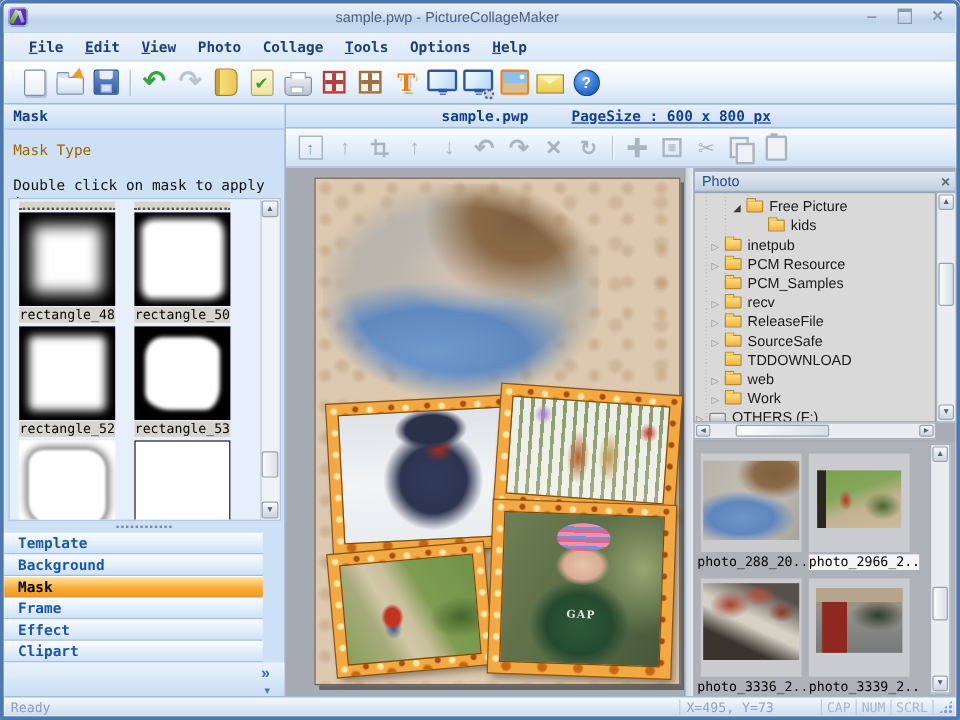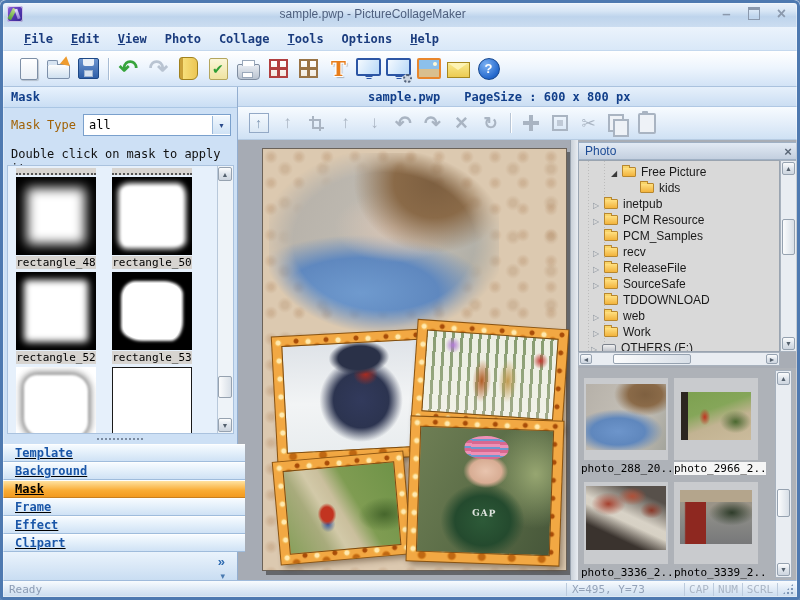--- a/index.html
+++ b/index.html
@@ -80,21 +80,21 @@
   .i-help{width:20px;height:20px;border-radius:50%;border:1px solid #16478f;color:#fff;font-weight:bold;font-size:13px;
     background:radial-gradient(circle at 35% 30%,#7cb2f4,#2468cc 70%,#1a50a8);display:flex;align-items:center;justify-content:center;}
   .i-help::before{content:"?";}
 
   
   .doc-header{position:absolute;left:238px;top:87px;width:562px;height:20px;
     background:linear-gradient(#e6f0fb,#cbdef3);border-bottom:1px solid #b0c8e4;
     display:flex;align-items:center;box-sizing:border-box;
     font-family:"DejaVu Sans Mono",monospace;font-weight:bold;font-size:12px;color:#123f8a;}
   .doc-title{margin-left:130px;}
-  .doc-size{margin-left:24px;}
+  .doc-size{margin-left:36px;text-decoration:underline;}
 
   
   .etoolbar{position:absolute;left:238px;top:107px;width:562px;height:33px;
     background:linear-gradient(#f7fbff,#e2edf9 55%,#cfe1f4);border-bottom:1px solid #b6cbe2;
     display:flex;align-items:center;padding-left:8px;box-sizing:border-box;gap:4px;}
   .ebtn{width:25px;height:24px;display:flex;align-items:center;justify-content:center;color:#a9b4c2;position:relative;}
   .esep{width:1px;height:20px;background:#b9c6d6;box-shadow:1px 0 0 #fff;margin:0 3px;}
   .e-import{width:20px;height:20px;border:1px solid #93a9c6;background:linear-gradient(#f4f9fe,#dbe8f5);display:flex;align-items:center;justify-content:center;color:#7e96b2;box-sizing:border-box;}
   .e-import::before{content:"↑";font-size:14px;font-weight:bold;}
   .g-up::before{content:"↑";font-size:17px;font-weight:bold;}
@@ -145,21 +145,21 @@
   .mtp1{background:#fff;}
   .mtp1 .mi{inset:8px;border-radius:20% 26% 24% 30%;box-shadow:0 0 6px 3px rgba(110,110,110,.85);filter:blur(1px);}
   .mtp2{background:#fff;border:1px solid #1a1a1a;box-sizing:border-box;}
   .mask-label{position:absolute;width:80px;height:13px;background:#d7d4d0;text-align:center;
     font-family:"DejaVu Sans Mono",monospace;font-size:11px;line-height:13px;color:#000;white-space:nowrap;}
 
   .msb{position:absolute;right:0;top:0;width:16px;height:100%;background:#eef3f8;border-left:1px solid #b8c8da;box-sizing:border-box;}
 
   .splitter{position:absolute;left:0;top:347px;width:234px;height:10px;}
   .splitter::before{content:"";display:block;margin:4px auto 0;width:46px;border-top:2px dotted #7a8aa0;}
-  .ltabs{position:absolute;left:0;top:357px;width:242px;text-decoration:underline;}
+  .ltabs{position:absolute;left:0;top:357px;width:216px;}
   .ltab{height:18px;line-height:16px;border-top:1px solid #fdfefe;border-bottom:1px solid #9fbcdc;
     background:linear-gradient(#f6fbff,#cfe2f5);padding-left:12px;box-sizing:border-box;
     font-family:"DejaVu Sans Mono",monospace;font-weight:bold;font-size:12px;color:#1a56a8;}
   .ltab.active{background:linear-gradient(#ffe2a0,#f9ab33 60%,#f29a1f);color:#000;border-bottom-color:#c87f1f;}
   .lchevron{position:absolute;left:0;top:465px;width:234px;height:28px;
     background:linear-gradient(#eaf3fc,#c9ddf2);text-align:right;padding-right:12px;box-sizing:border-box;color:#2d6ab0;}
   .g-chev::before{content:"»";font-weight:bold;font-size:13px;}
   .g-chevdown{display:block;margin-top:-5px;}
   .g-chevdown::before{content:"▾";font-size:9px;color:#4a7ab0;}
 
@@ -228,21 +228,21 @@
     background:linear-gradient(#e2eaf4,#c3cfdf);border:1px solid #9fb0c4;box-sizing:border-box;
     display:flex;align-items:center;}
   .rp-title{flex:1;padding-left:6px;font-size:12px;color:#1c4a94;}
   .rp-close{width:16px;color:#5a6676;font-size:13px;font-weight:bold;text-align:center;}
   .rp-close::before{content:"×";}
   .tree{position:absolute;left:0;top:20px;width:202px;height:192px;background:#d9d9d9;
     border:1px solid #9aa4b0;box-sizing:border-box;overflow:hidden;padding-top:3px;
     background-image:repeating-linear-gradient(#bcbcbc 0 1px,transparent 1px 3px),repeating-linear-gradient(#bcbcbc 0 1px,transparent 1px 3px);
     background-size:1px 100%,1px 100%;background-position:9px 0,25px 0;background-repeat:no-repeat;}
   .trow{height:16px;display:flex;align-items:center;font-size:12px;color:#1a1a1a;white-space:nowrap;}
-  .lvl0{padding-left:12px;}.lvl1{padding-left:14px;}.lvl2{padding-left:32px;}.lvl3{padding-left:50px;}
+  .lvl0{padding-left:1px;}.lvl1{padding-left:14px;}.lvl2{padding-left:32px;}.lvl3{padding-left:50px;}
   .arr{width:11px;flex:none;text-align:left;}
   .arr.col::before{content:"▷";font-size:8px;color:#8a929c;}
   .arr.exp::before{content:"◢";font-size:8px;color:#3a3a3a;}
   .fold{width:14px;height:10px;flex:none;margin-right:4px;position:relative;
     background:linear-gradient(#ffe081,#f2b33d);border:1px solid #b8872e;border-radius:1px;box-sizing:border-box;}
   .fold::before{content:"";position:absolute;left:-1px;top:-3px;width:6px;height:2px;
     background:#f8d468;border:1px solid #b8872e;border-bottom:none;border-radius:1px 1px 0 0;}
   .drivei{width:14px;height:9px;flex:none;margin-right:4px;
     background:linear-gradient(#f0f0f0,#b8bcc4);border:1px solid #7c828c;border-radius:2px;box-sizing:border-box;}
   .tlabel{padding-left:1px;}
@@ -406,24 +406,20 @@
     </span>
   <span class="ebtn">
       <span class="e-paste"></span>
     </span>
 </div>
 
 <div class="left-panel">
   <div class="lp-header">Mask</div>
   <div class="mask-type-row">
     <span class="mt-label">Mask Type</span>
-    <span class="combo">
-      <span class="combo-val">all</span>
-      <span class="combo-btn"></span>
-    </span>
   </div>
   <div class="hint">
     <div>Double click on mask to apply it</div>
     <div>to photo</div>
   </div>
 
   <div class="mask-list">
     <div class="clip-strip" style="left:8px;"></div>
     <div class="clip-strip" style="left:104px;"></div>
 

